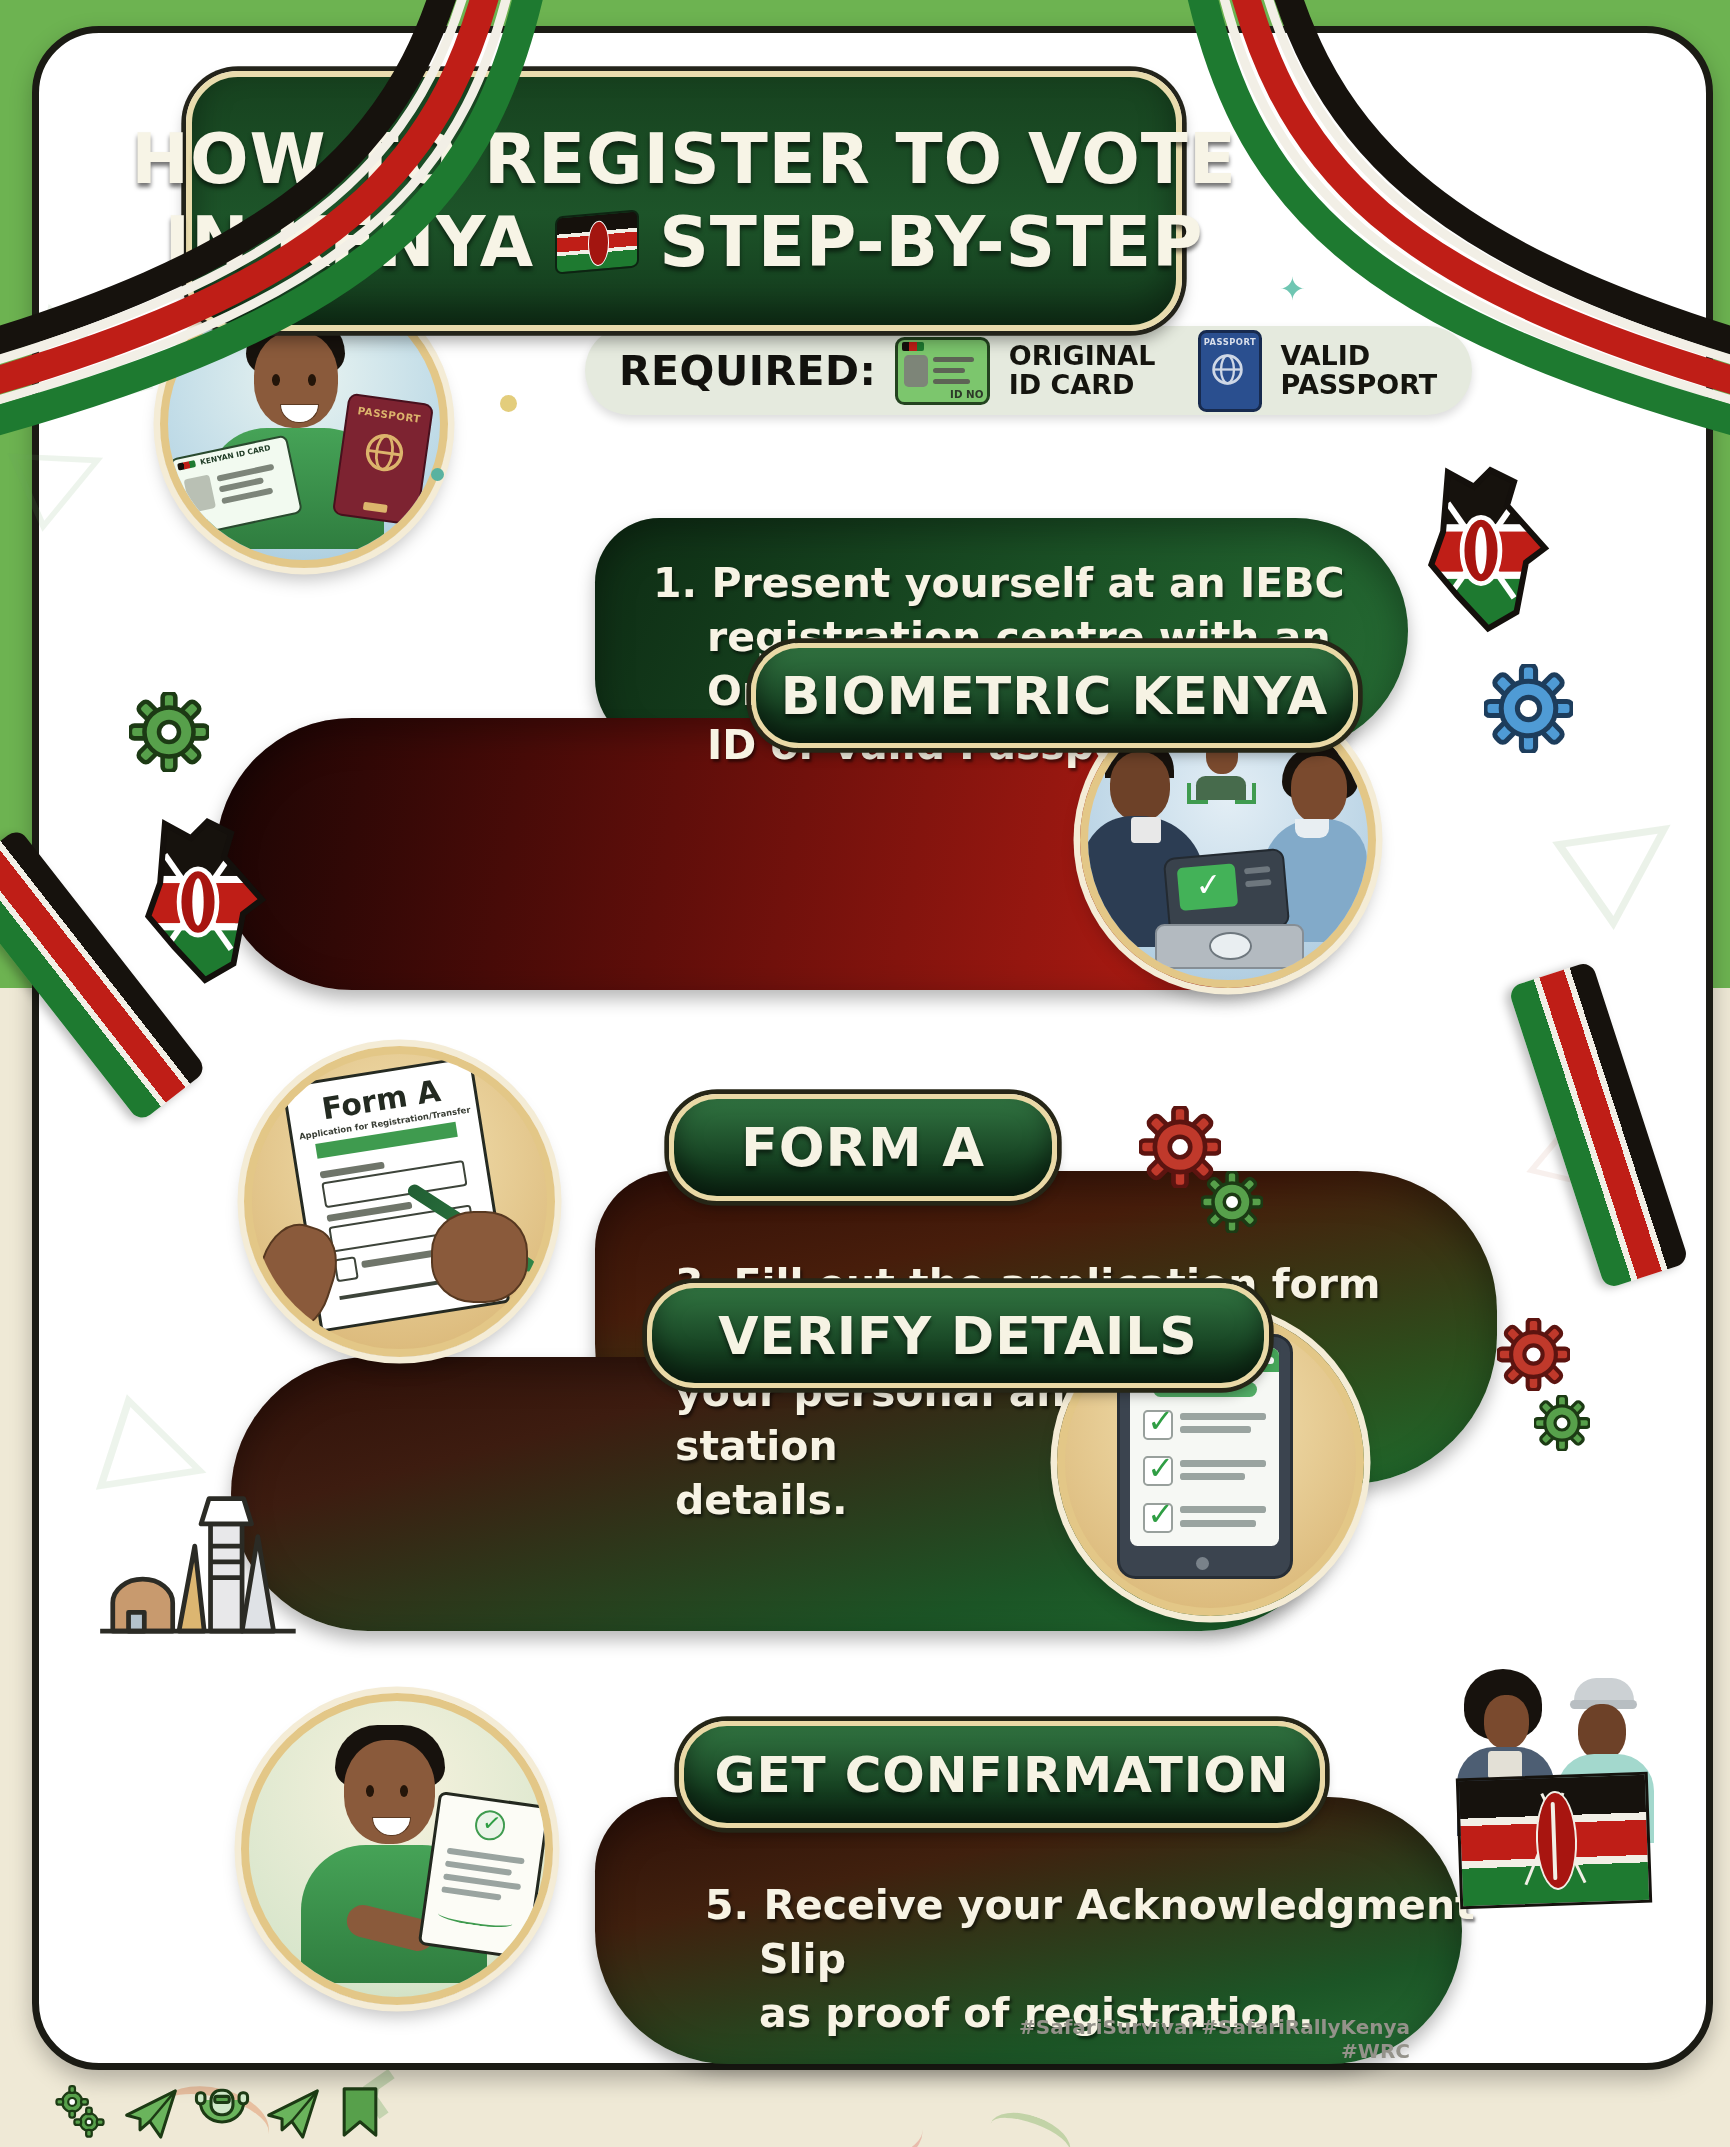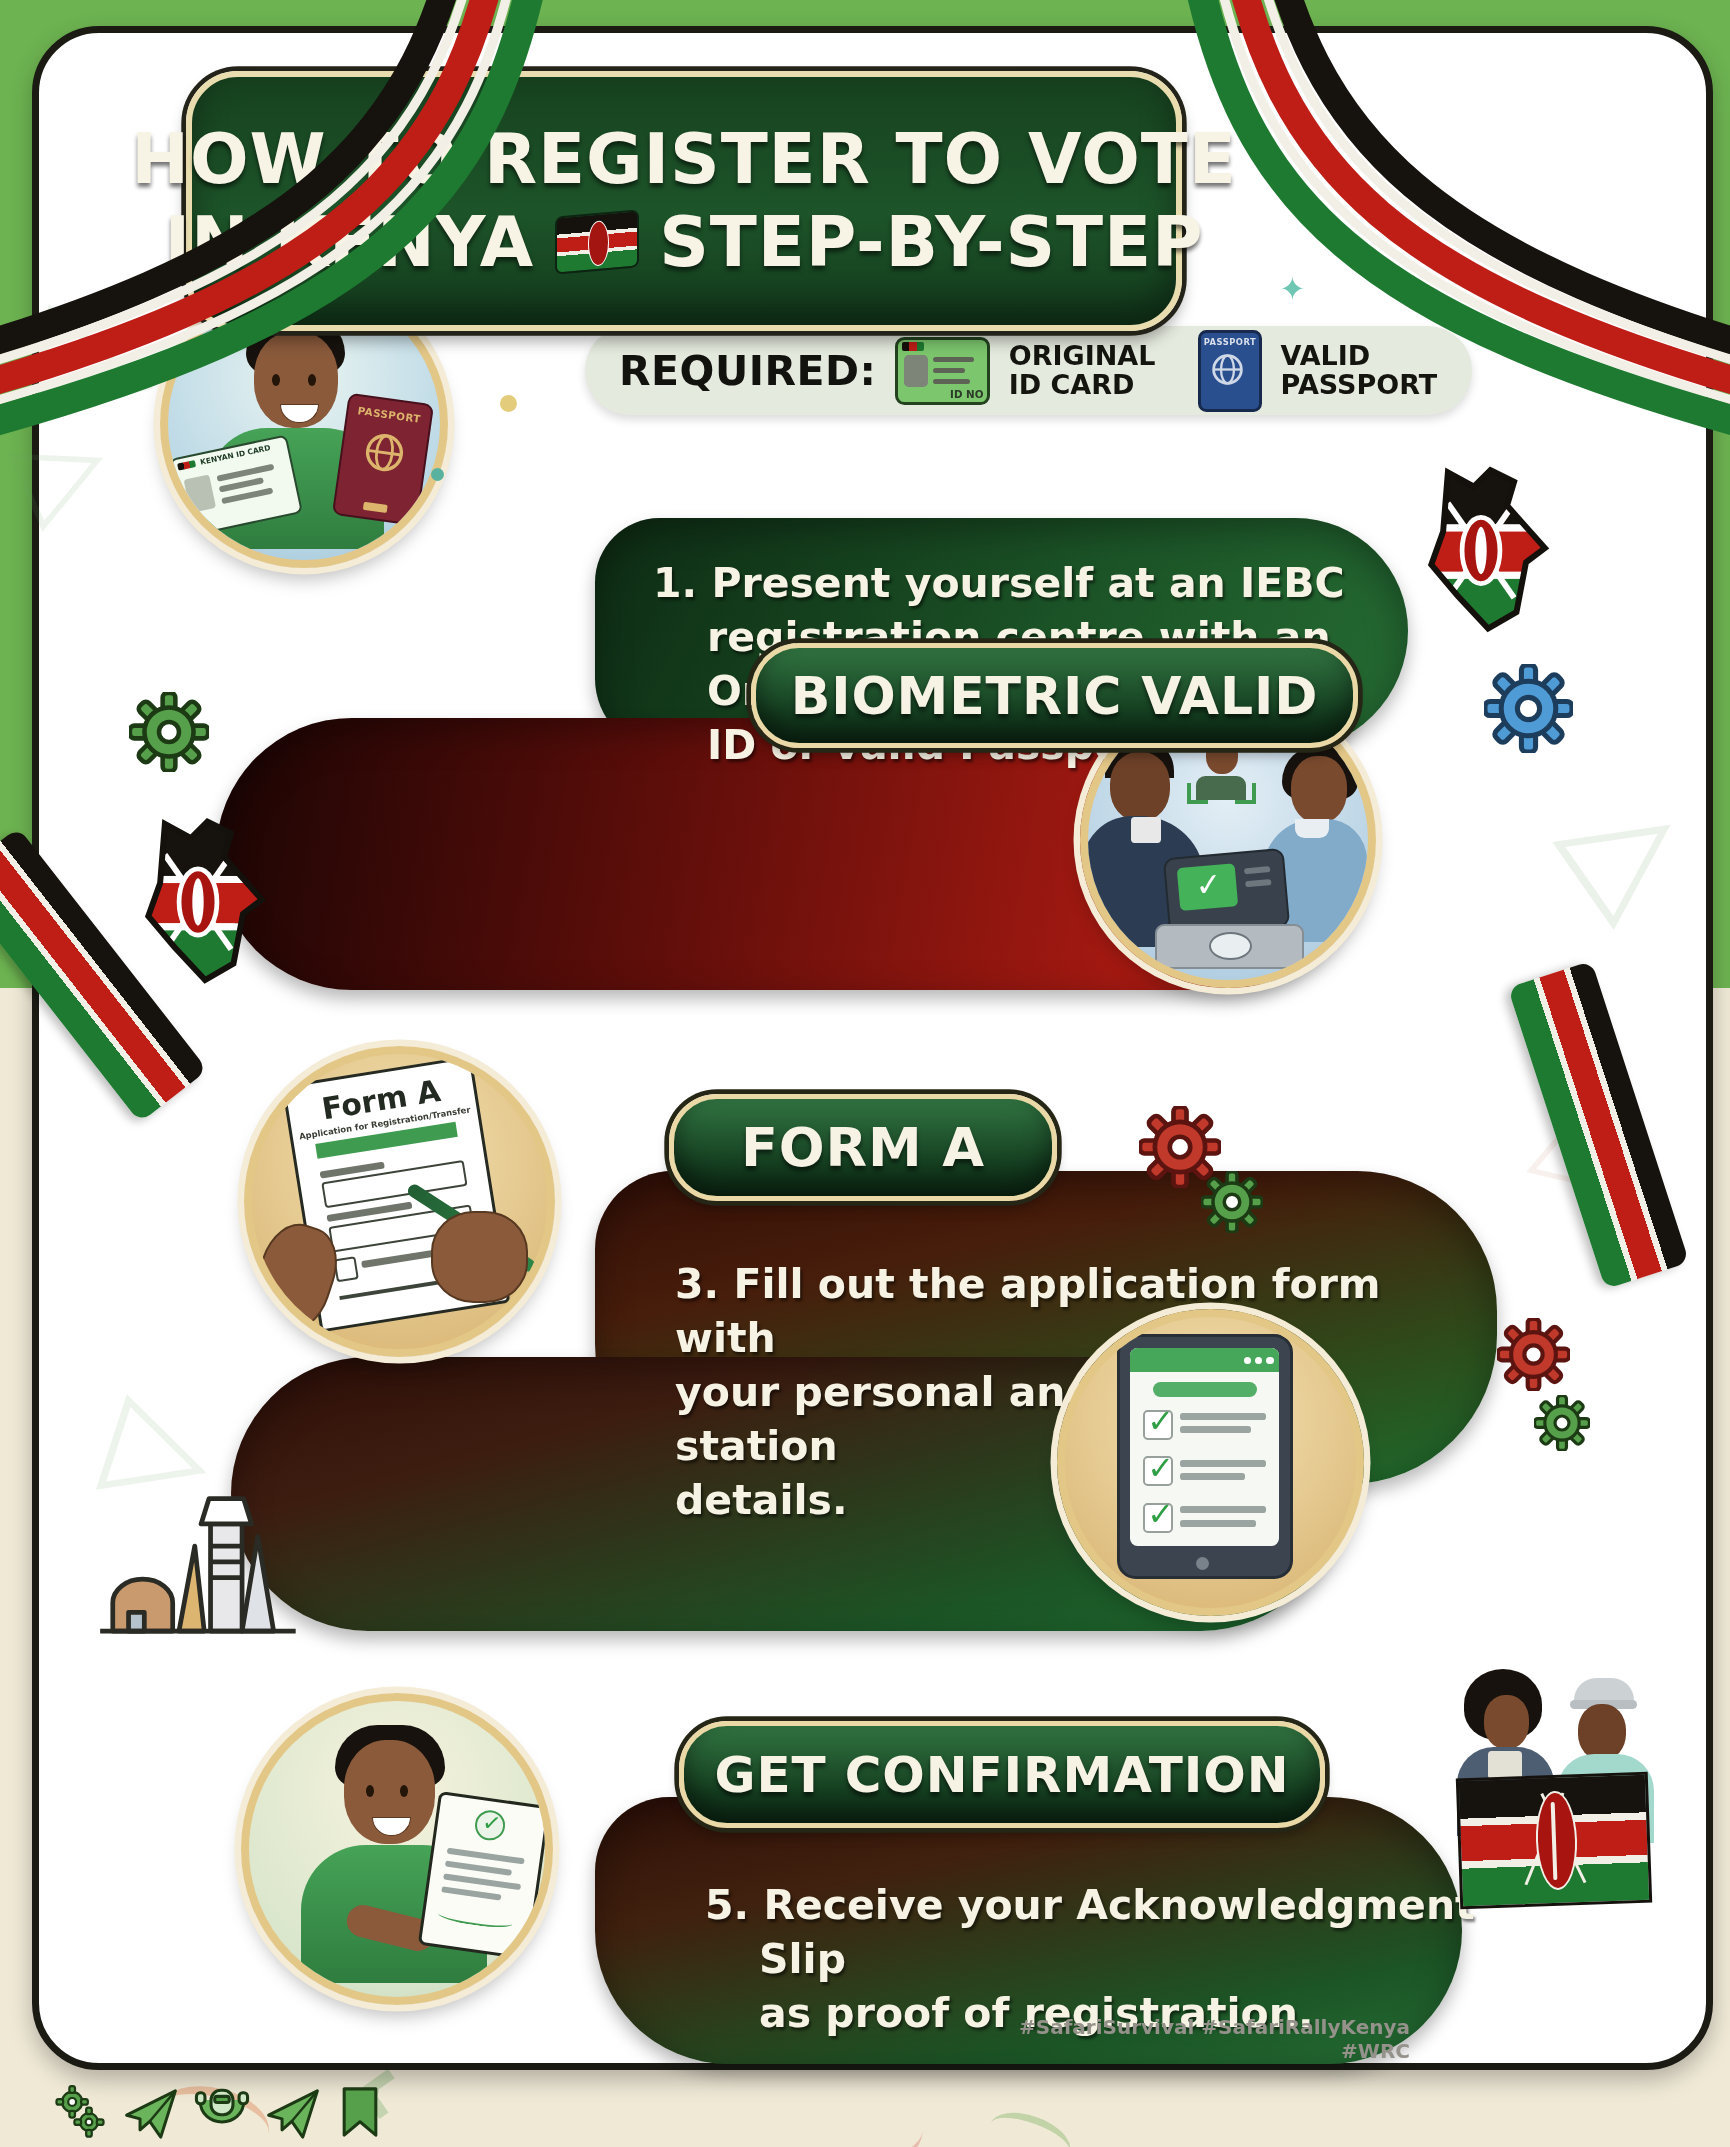--- a/index.html
+++ b/index.html
@@ -228,21 +228,21 @@
         <rect x="18.5" y="33.5" width="7" height="10" rx="2.5" transform="rotate(45 22 22)"></rect>
       <rect x="0.5" y="18.5" width="10" height="7" rx="2.5" transform="rotate(45 22 22)"></rect>
         <rect x="33.5" y="18.5" width="10" height="7" rx="2.5" transform="rotate(45 22 22)"></rect>
       <circle cx="22" cy="22" r="13.5"></circle>
         <circle cx="22" cy="22" r="5.5" fill="#ffffff"></circle>
     </g>
   </svg>
 
   <div class="abs step-panel panel-2"></div>
   <div class="abs step-pill" style="left:751px;top:643px;width:597px;height:95px;font-size:52px;">
-    <span>BIOMETRIC VALID</span>
+    <span>BIOMETRIC KENYA</span>
   </div>
 
   <div class="abs illus-circle c-blue2" style="left:1080px;top:692px;width:280px;height:280px;">
 
     <div class="ill" style="left:99px;top:22.4px;width:69px;height:82px;">
       <span class="abs" style="left:0;top:0;width:17px;height:17px;border-left:4.7px solid #3f9b4f;border-top:4.7px solid #3f9b4f;"></span>
       <span class="abs" style="right:0;top:0;width:17px;height:17px;border-right:4.7px solid #3f9b4f;border-top:4.7px solid #3f9b4f;"></span>
       <span class="abs" style="left:0;bottom:0;width:17px;height:17px;border-left:4.7px solid #3f9b4f;border-bottom:4.7px solid #3f9b4f;"></span>
       <span class="abs" style="right:0;bottom:0;width:17px;height:17px;border-right:4.7px solid #3f9b4f;border-bottom:4.7px solid #3f9b4f;"></span>
       <span class="abs hairb" style="left:17px;top:7.5px;width:35px;height:18.6px;border-radius:9.3px;"></span>
@@ -345,20 +345,23 @@
       <rect x="0.5" y="18.5" width="10" height="7" rx="2.5" transform="rotate(45 22 22)"></rect>
         <rect x="33.5" y="18.5" width="10" height="7" rx="2.5" transform="rotate(45 22 22)"></rect>
       <circle cx="22" cy="22" r="13.5"></circle>
         <circle cx="22" cy="22" r="5.5" fill="#ffffff"></circle>
     </g>
   </svg>
 
   <div class="abs ribbon-band" style="left:1440px;top:1081px;width:317px;height:88px;transform:rotate(72deg);"></div>
 
   <div class="abs step-panel panel-4"></div>
+  <div class="abs step-pill" style="left:647px;top:1283px;width:612px;height:95px;font-size:52px;">
+    <span>VERIFY DETAILS</span>
+  </div>
 
   <div class="abs illus-circle c-tan" style="left:1057px;top:1309px;width:291px;height:291px;">
     <div class="ill" style="left:52px;top:17px;width:170px;height:239px;background:#3b444f;border:3.7px solid #272e36;border-radius:18.6px;">
       <div class="abs" style="left:10.3px;top:11.2px;width:149px;height:198px;background:#f6f8f4;border-radius:7.5px;overflow:hidden;">
         <div class="abs" style="left:0;top:0;width:149px;height:24px;background:#46a75a;">
           <span class="abs" style="right:28px;top:8.4px;width:7.5px;height:7.5px;border-radius:50%;background:#fff;"></span>
           <span class="abs" style="right:17px;top:8.4px;width:7.5px;height:7.5px;border-radius:50%;background:#fff;"></span>
           <span class="abs" style="right:5.6px;top:8.4px;width:7.5px;height:7.5px;border-radius:50%;background:#fff;"></span>
         </div>
         <span class="abs" style="left:22.4px;top:34px;width:104px;height:15px;background:#53ae67;border-radius:7.5px;"></span>

